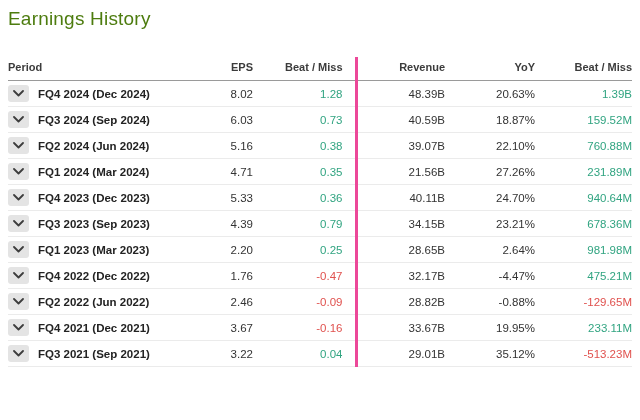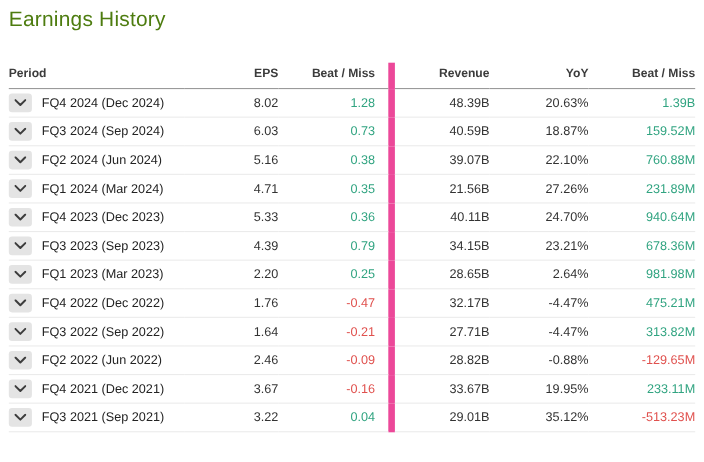--- a/index.html
+++ b/index.html
@@ -35,41 +35,41 @@
     font-size: 11px;
     font-weight: bold;
     color: #3c3c3c;
     text-align: right;
     padding: 4px 0 7px 0;
     border-bottom: 1px solid #9a9a9a;
     white-space: nowrap;
   }
   th.h-period { text-align: left; }
   th.h-eps-bm { padding-right: 12px; }
-  th.h-rev, td.revenue-cell { border-left: 6px solid #ec4899; }
+  th.h-rev, td.revenue-cell { border-left: 3px solid #ec4899; }
 
   td {
     height: 25px;
     font-size: 11.5px;
     color: #333333;
     text-align: right;
     border-bottom: 1px solid #ebebeb;
     white-space: nowrap;
     padding: 0;
   }
   td.period-cell { text-align: left; }
   td.eps-bm-cell { padding-right: 12px; }
 
   .period-wrap {
     display: flex;
     align-items: center;
     gap: 9px;
   }
   .period-label {
-    font-weight: normal;
+    font-weight: bold;
     color: #232323;
     font-size: 11.5px;
   }
   .expand-btn {
     width: 21px; height: 17px;
     background: #e4e4e4;
     border: none;
     border-radius: 3px;
     padding: 0;
     display: inline-flex;
@@ -262,39 +262,20 @@
         <span class="period-label">FQ4 2022 (Dec 2022)</span>
       </span>
     </td>
     <td>1.76</td>
     <td class="eps-bm-cell neg">-0.47</td>
     <td class="revenue-cell">32.17B</td>
     <td>-4.47%</td>
     <td class="pos">475.21M</td>
   </tr>
 
-  <tr>
-    <td class="period-cell">
-      <span class="period-wrap">
-        <button class="expand-btn" aria-label="expand">
-          <span>
-            <svg width="11" height="7" viewBox="0 0 11 7" fill="none">
-              <polyline points="1,1 5.5,5.5 10,1" stroke="#3d3d3d" stroke-width="1.8" stroke-linecap="round" stroke-linejoin="round"></polyline>
-            </svg>
-          </span>
-        </button>
-        <span class="period-label">FQ3 2022 (Sep 2022)</span>
-      </span>
-    </td>
-    <td>1.64</td>
-    <td class="eps-bm-cell neg">-0.21</td>
-    <td class="revenue-cell">27.71B</td>
-    <td>-4.47%</td>
-    <td class="pos">313.82M</td>
-  </tr>
 
   <tr>
     <td class="period-cell">
       <span class="period-wrap">
         <button class="expand-btn" aria-label="expand">
           <span>
             <svg width="11" height="7" viewBox="0 0 11 7" fill="none">
               <polyline points="1,1 5.5,5.5 10,1" stroke="#3d3d3d" stroke-width="1.8" stroke-linecap="round" stroke-linejoin="round"></polyline>
             </svg>
           </span>

